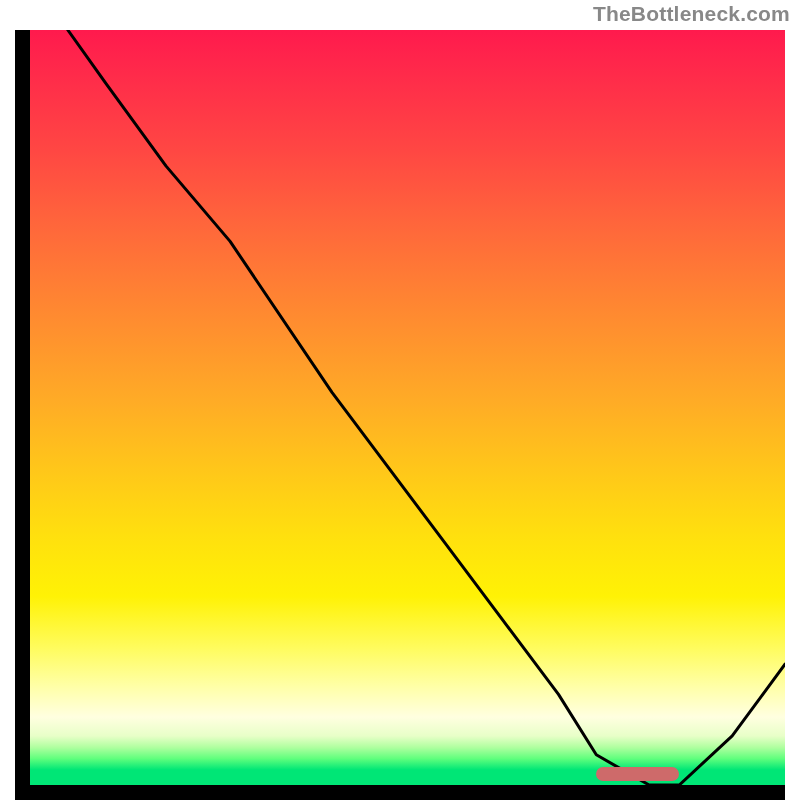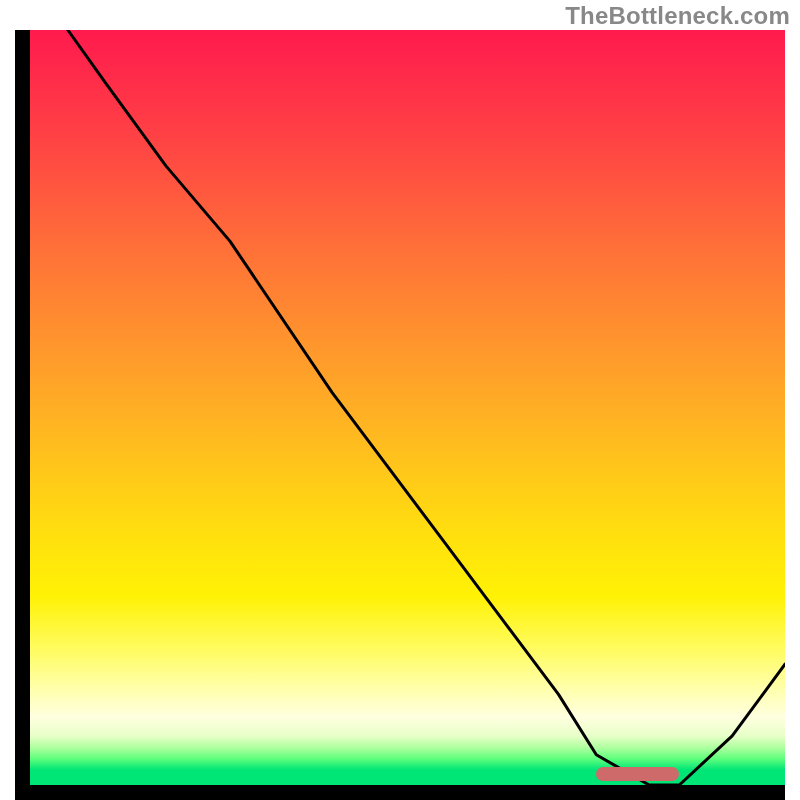--- a/index.html
+++ b/index.html
@@ -12,21 +12,21 @@
   }
   .canvas {
     position: relative;
     width: 800px;
     height: 800px;
   }
   .watermark {
     position: absolute;
     top: 2px;
     right: 10px;
-    font-size: 24px;
+    font-size: 21px;
     font-weight: bold;
     color: #888888;
     letter-spacing: 0.2px;
   }
   .plot-outer {
     position: absolute;
     left: 15px;
     top: 30px;
     width: 770px;
     height: 770px;

